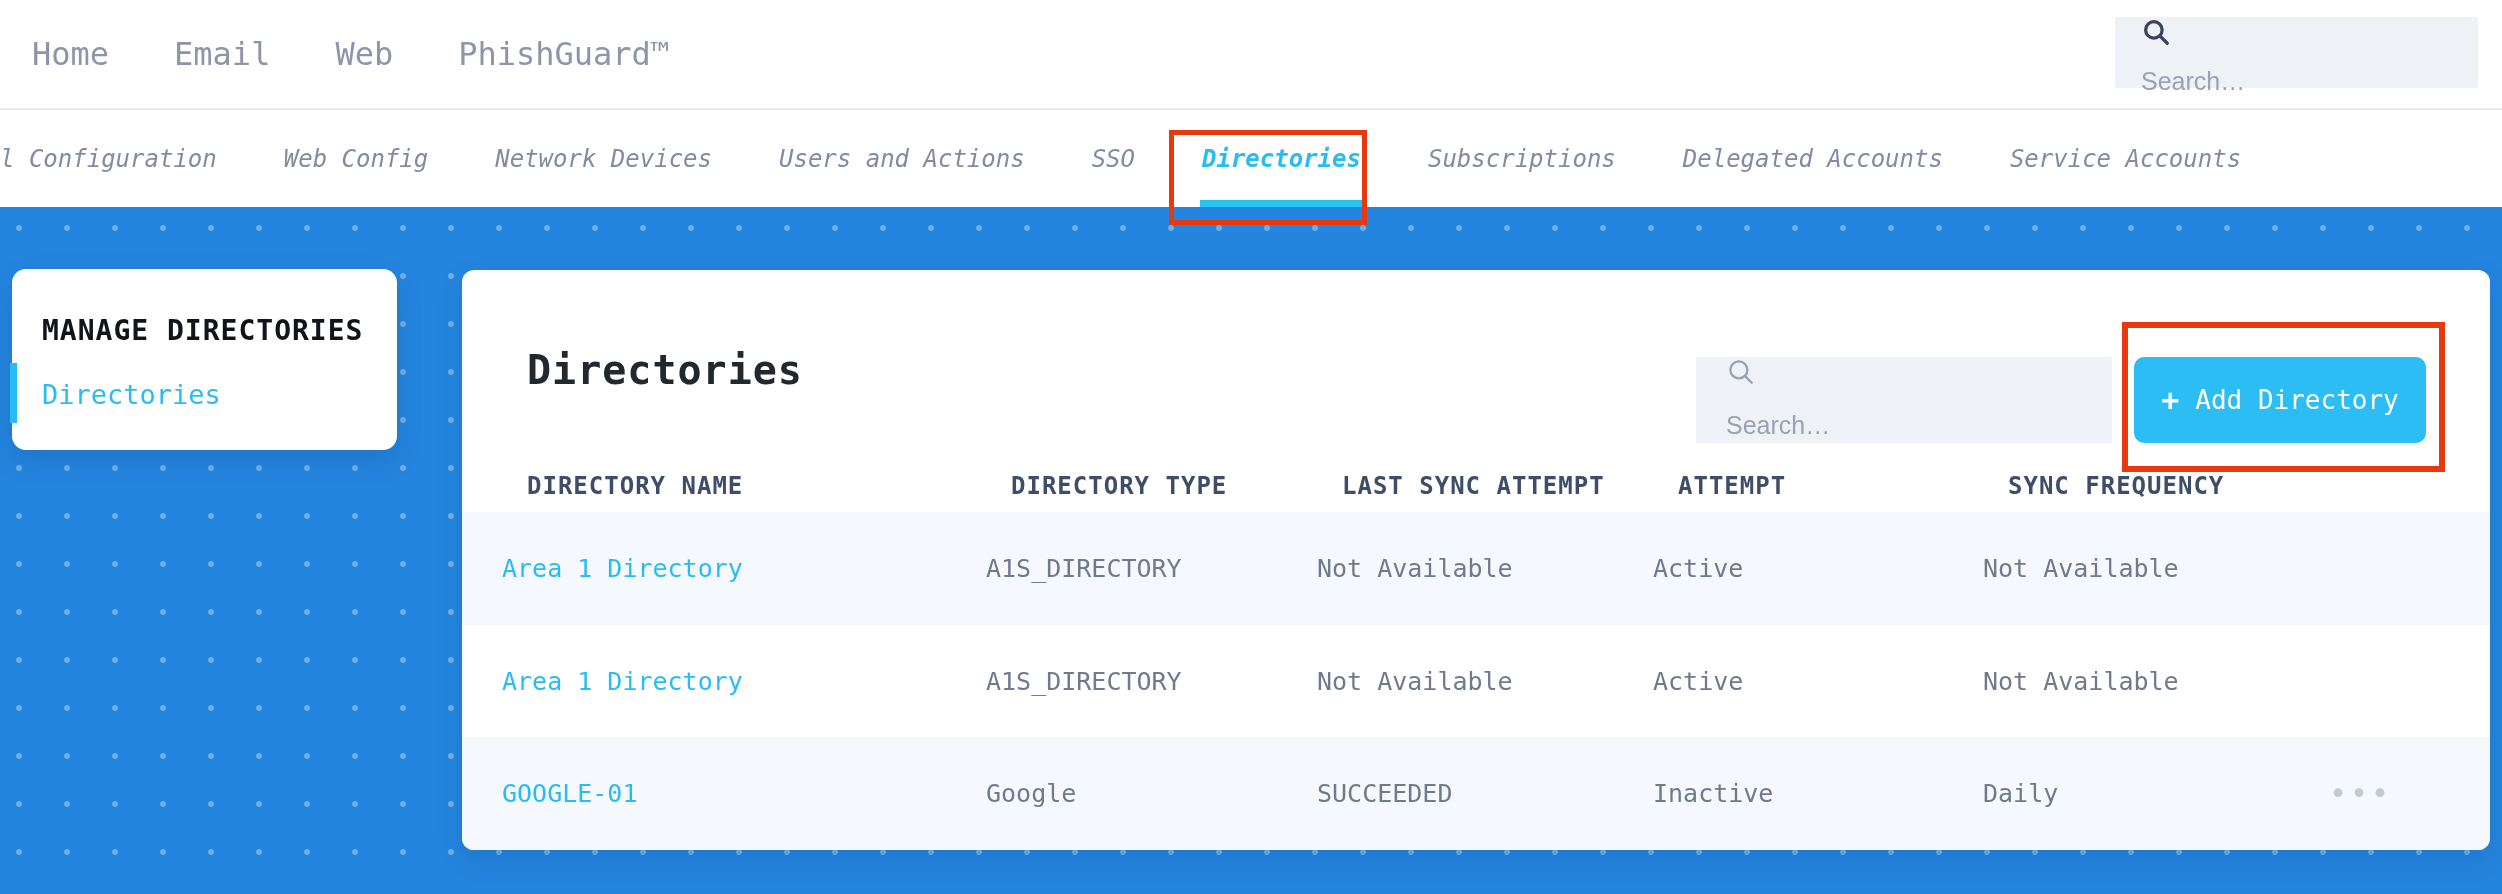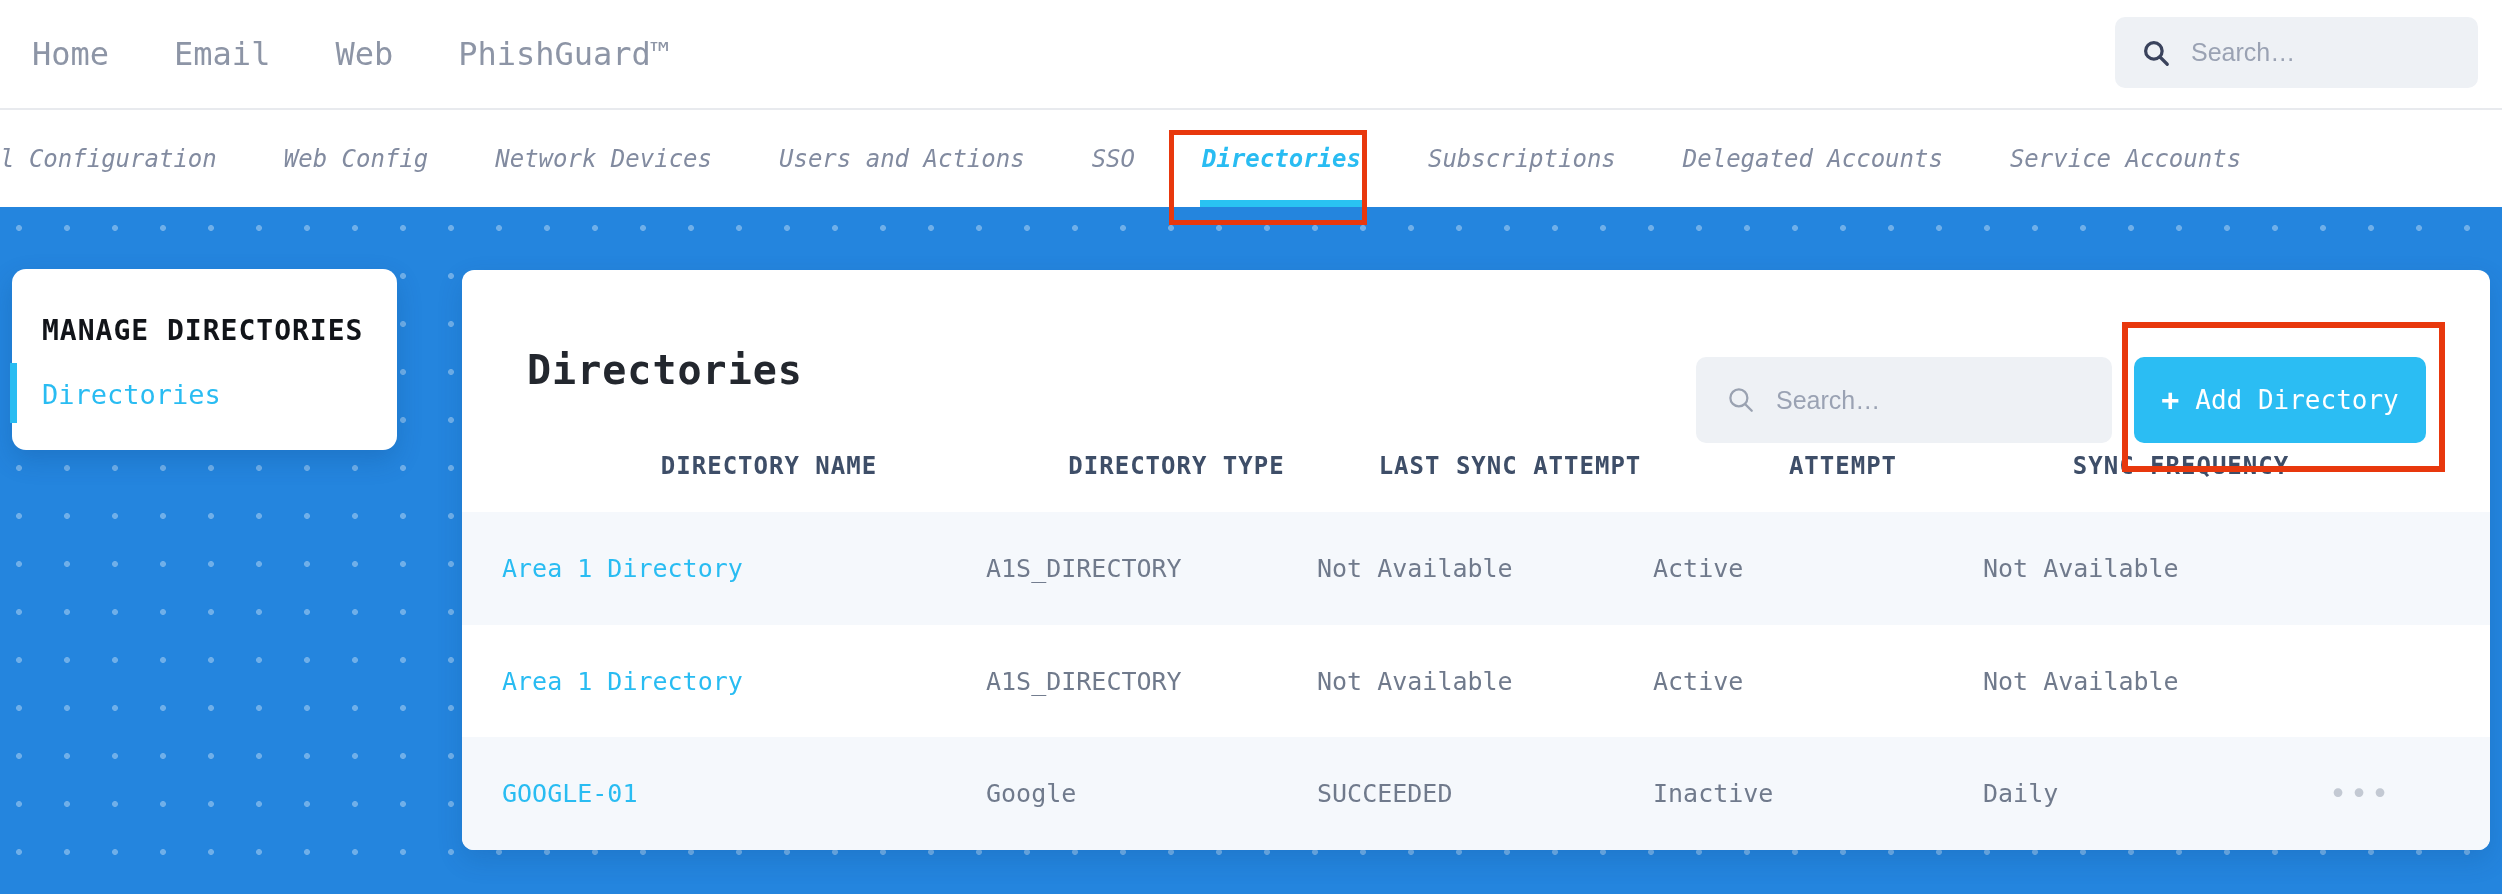--- a/index.html
+++ b/index.html
@@ -9,22 +9,22 @@
   }
 
   
   .topnav {
     position:absolute; top:0; left:0; right:0; height:110px;
     background:#fff; border-bottom:2px solid #e8eaee; box-sizing:border-box;
   }
   .topnav-items { position:absolute; left:32px; top:0; height:108px; display:flex; gap:65px; align-items:center; }
   .topnav-item { font-size:32px; color:#8d95a6; font-weight:500; cursor:pointer; white-space:nowrap; }
   .searchbox {
-    display:flex; align-items:center; gap:20px; background:#eef1f5; border-radius:10px;
-    box-sizing:border-box; padding-left:26px;
+    display:flex; align-items:flex-start; gap:20px; background:#eef1f5; border-radius:1px;
+    box-sizing:border-box; padding-left:26px;flex-direction:column;
   }
   .topnav .searchbox { position:absolute; left:2115px; top:17px; width:363px; height:71px; }
   .searchbox input {
     flex:1; min-width:0; background:transparent; border:none; outline:none;
     font-family:"Liberation Sans", sans-serif; font-size:25px; color:#5a6273; padding:0 16px 0 0;
   }
   .searchbox input::placeholder { color:#9aa2b3; }
 
   
   .tabsrow {
@@ -79,21 +79,21 @@
     background:#2bbdf3; border:none; border-radius:10px; color:#fff; cursor:pointer;
     display:flex; align-items:center; justify-content:center; gap:16px;
     font-family:"DejaVu Sans Mono", monospace; font-size:26px; font-weight:500;
   }
   .add-btn .plus { font-size:30px; font-weight:bold; line-height:30px; }
 
   .tgrid {
     display:grid; grid-template-columns:484px 331px 336px 330px 346px 1fr;
     padding-left:65px; align-items:center; box-sizing:border-box;
   }
-  .thead { position:absolute; left:0; right:0; top:164px; height:64px;text-align:center; }
+  .thead { position:absolute; left:0; right:0; top:184px; height:64px; }
   .th { font-size:24px; font-weight:bold; color:#3e4e68; letter-spacing:1px; white-space:nowrap; }
   .tbody { position:absolute; left:0; right:0; top:242px; bottom:0; display:flex; flex-direction:column; }
   .trow { flex:1;padding-left:40px; }
   .trow:nth-child(odd) { background:#f5f8fc; }
   .td { font-size:25px; color:#707a8c; white-space:nowrap; }
   .td.link { color:#29bcf2; font-weight:500; cursor:pointer; }
   .td.menu { color:#c3c9d3; font-size:30px; letter-spacing:3px; cursor:pointer; line-height:30px; }
 
   
   .annotation {

